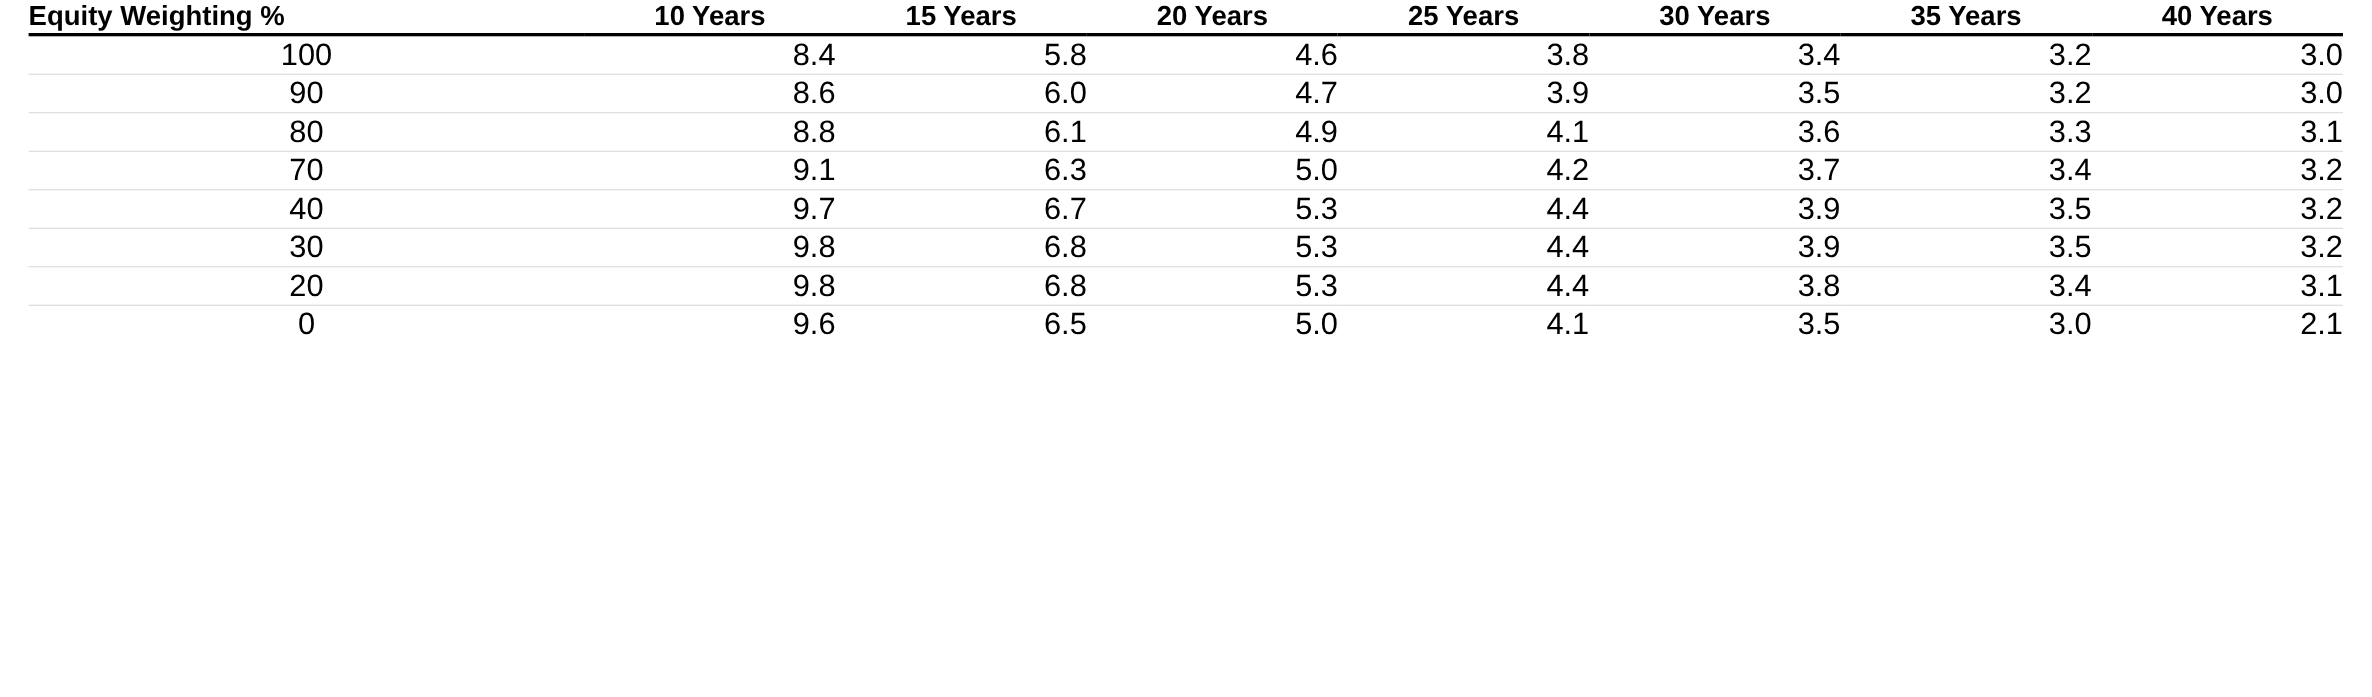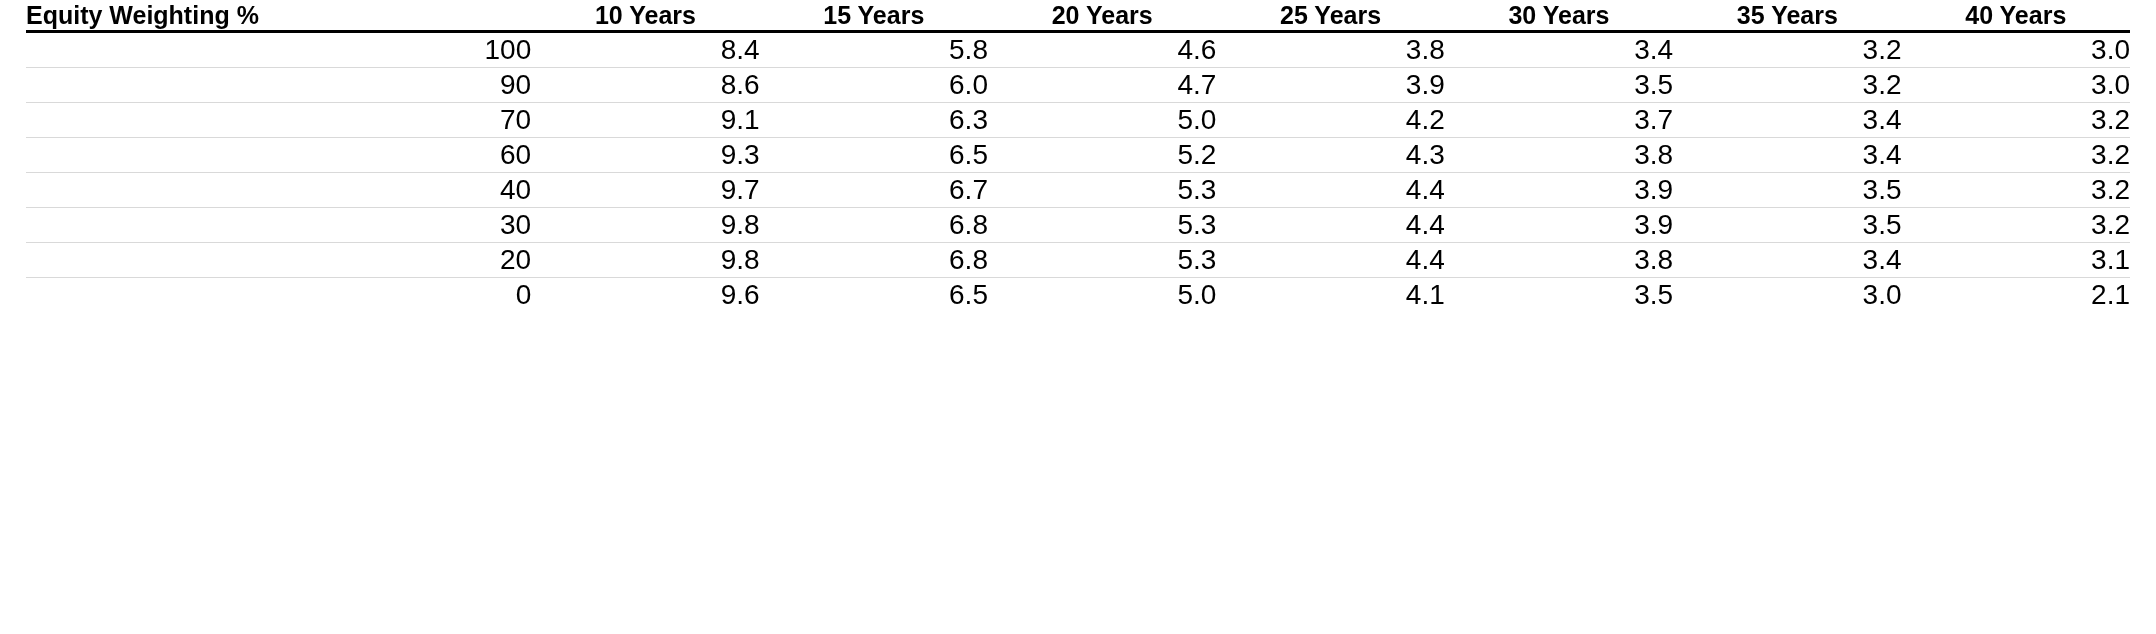--- a/index.html
+++ b/index.html
@@ -49,21 +49,21 @@
     border-bottom: 3px solid #000000;
   }
   tbody td {
     font-size: 28px;
     line-height: 34px;
     padding-top: 9px;
     padding-bottom: 7px;
     white-space: nowrap;
   }
   tbody td.col-label {
-    text-align: right;
+    text-align: center;
   }
   tbody td.col-num {
     text-align: right;
   }
   tbody tr {
     border-bottom: 1px solid #d9d9d9;
   }
   tbody tr:last-child {
     border-bottom: none;
   }
@@ -100,36 +100,36 @@
         <td class="col-label">90</td>
         <td class="col-num">8.6</td>
         <td class="col-num">6.0</td>
         <td class="col-num">4.7</td>
         <td class="col-num">3.9</td>
         <td class="col-num">3.5</td>
         <td class="col-num">3.2</td>
         <td class="col-num">3.0</td>
       </tr>
       <tr>
+        <td class="col-label">80</td>
+        <td class="col-num">8.8</td>
+        <td class="col-num">6.1</td>
+        <td class="col-num">4.9</td>
+        <td class="col-num">4.1</td>
+        <td class="col-num">3.6</td>
+        <td class="col-num">3.3</td>
+        <td class="col-num">3.1</td>
+      </tr>
+      <tr>
         <td class="col-label">70</td>
         <td class="col-num">9.1</td>
         <td class="col-num">6.3</td>
         <td class="col-num">5.0</td>
         <td class="col-num">4.2</td>
         <td class="col-num">3.7</td>
-        <td class="col-num">3.4</td>
-        <td class="col-num">3.2</td>
-      </tr>
-      <tr>
-        <td class="col-label">60</td>
-        <td class="col-num">9.3</td>
-        <td class="col-num">6.5</td>
-        <td class="col-num">5.2</td>
-        <td class="col-num">4.3</td>
-        <td class="col-num">3.8</td>
         <td class="col-num">3.4</td>
         <td class="col-num">3.2</td>
       </tr>
       <tr>
         <td class="col-label">40</td>
         <td class="col-num">9.7</td>
         <td class="col-num">6.7</td>
         <td class="col-num">5.3</td>
         <td class="col-num">4.4</td>
         <td class="col-num">3.9</td>

